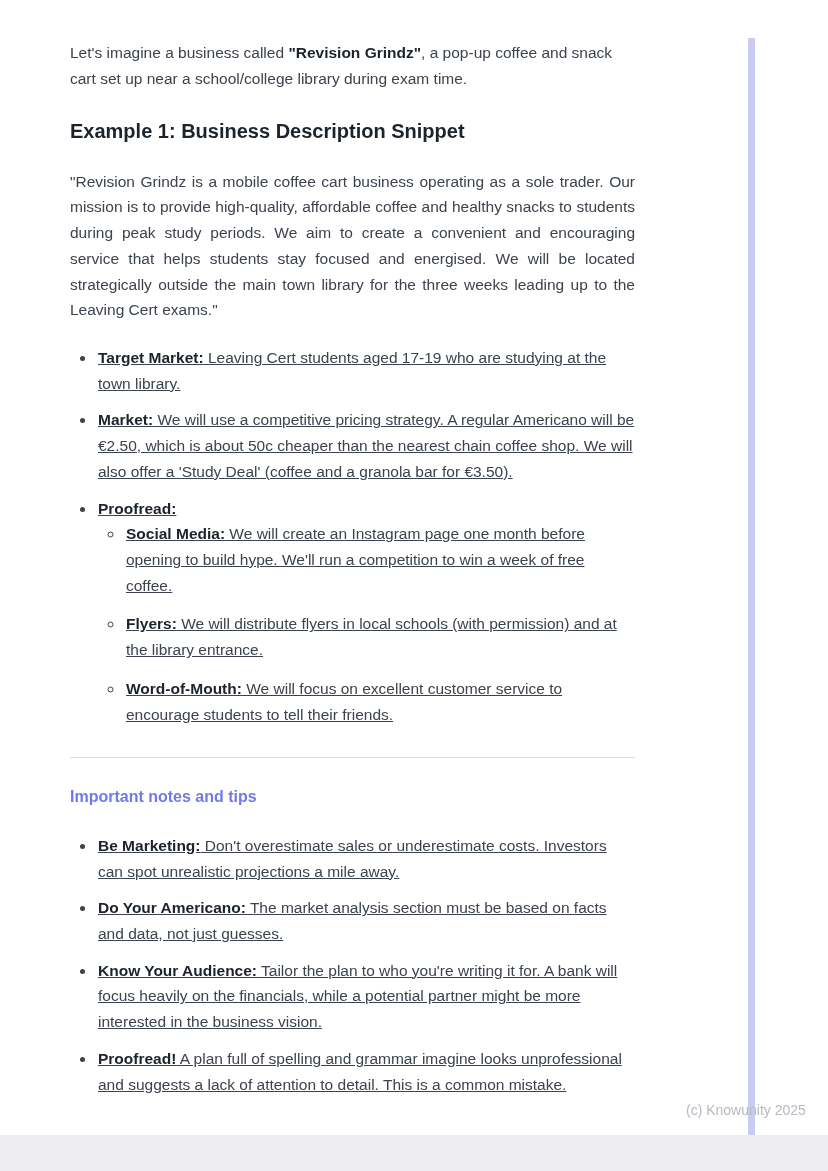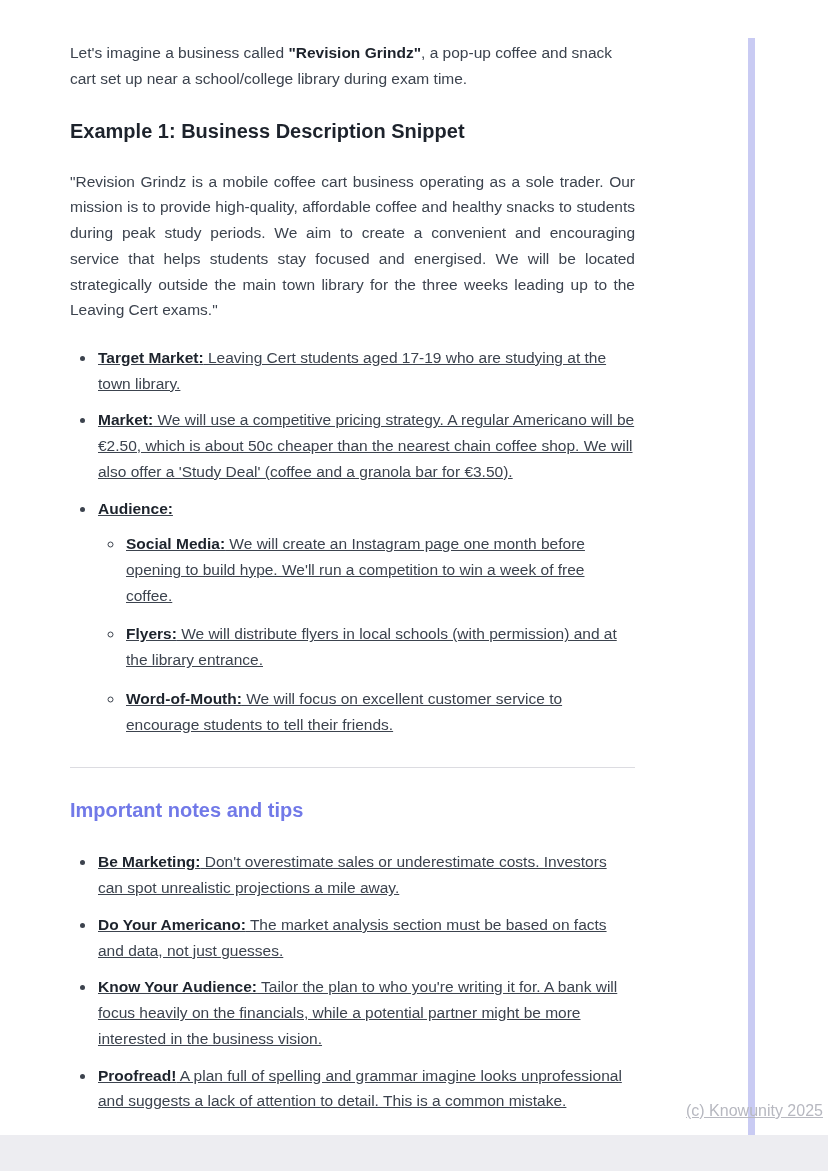--- a/index.html
+++ b/index.html
@@ -37,62 +37,61 @@
   h3.snippet-heading {
     font-size: 20px;
     color: #1d232c;
     font-weight: 700;
     margin: 24px 0 20px;
   }
   p.justified { text-align: justify; margin-bottom: 22px; }
   ul.toplist { margin: 18px 0 0 0; padding-left: 26px; list-style: disc; }
   ul.toplist > li { margin-bottom: 11px; padding-left: 2px; text-decoration: underline; }
   ul.toplist > li::marker { color: #3c434e; }
-  ul.sublist { list-style: circle; padding-left: 26px; margin-top: 10px; }
+  ul.sublist { list-style: circle; padding-left: 26px; }
   ul.sublist > li { margin-bottom: 13px; padding-left: 2px; }
   ul.sublist > li::marker { color: #3c434e; }
   hr.section-divider {
     border: none;
     border-top: 1px solid #dcdce1;
     margin: 30px 0 26px;
   }
   h2.notes-heading {
     color: #7179e8;
-    font-size: 20px;
+    font-size: 16px;
     font-weight: 700;
     margin: 0 0 22px;
   }
   .watermark {
     position: absolute;
     left: 686px; top: 1102px;
-    font-size: 16px;
+    font-size: 14px;
     color: #b7b8c0;
     z-index: 2;
     white-space: nowrap;
-    text-decoration: underline;
   }
 </style>
 </head>
 <body>
 
 <div class="page">
 
   <div class="content">
 
     <p class="intro"><span>Let's imagine a business called </span><strong>"Revision Grindz"</strong><span>, a pop-up coffee and snack cart set up near a school/college library during exam time.</span></p>
 
     <h3 class="snippet-heading">Example 1: Business Description Snippet</h3>
 
     <p class="justified">"Revision Grindz is a mobile coffee cart business operating as a sole trader. Our mission is to provide high-quality, affordable coffee and healthy snacks to students during peak study periods. We aim to create a convenient and encouraging service that helps students stay focused and energised. We will be located strategically outside the main town library for the three weeks leading up to the Leaving Cert exams."</p>
 
 
     <ul class="toplist">
         <li><strong>Target Market:</strong><span> Leaving Cert students aged 17-19 who are studying at the town library.</span></li>
         <li><strong>Market:</strong><span> We will use a competitive pricing strategy. A regular Americano will be €2.50, which is about 50c cheaper than the nearest chain coffee shop. We will also offer a 'Study Deal' (coffee and a granola bar for €3.50).</span></li>
-        <li><strong>Audience:</strong><ul class="sublist">
+        <li><strong>Proofread:</strong><ul class="sublist">
             <li><strong>Social Media:</strong><span> We will create an Instagram page one month before opening to build hype. We'll run a competition to win a week of free coffee.</span></li>
             <li><strong>Flyers:</strong><span> We will distribute flyers in local schools (with permission) and at the library entrance.</span></li>
             <li><strong>Word-of-Mouth:</strong><span> We will focus on excellent customer service to encourage students to tell their friends.</span></li>
           </ul></li>
       </ul>
 
     <hr class="section-divider">
 
     <h2 class="notes-heading">Important notes and tips</h2>
 

